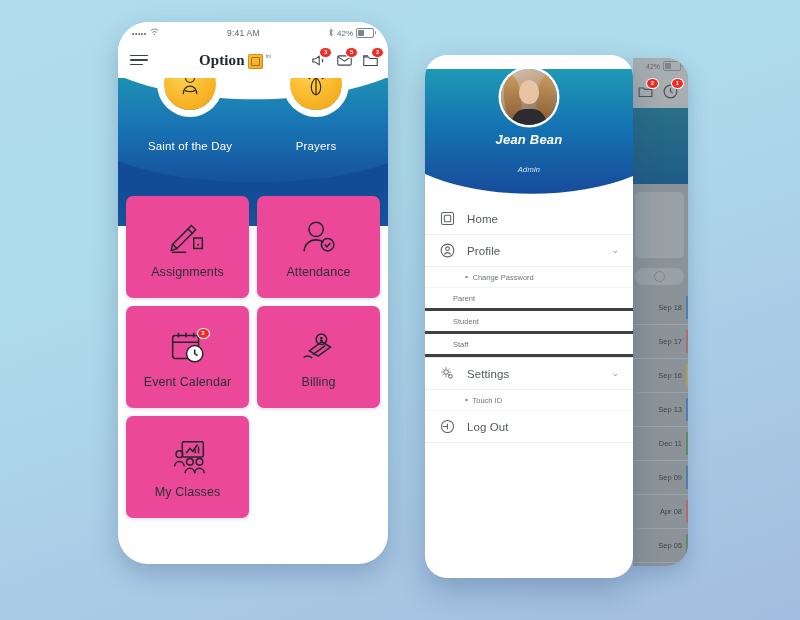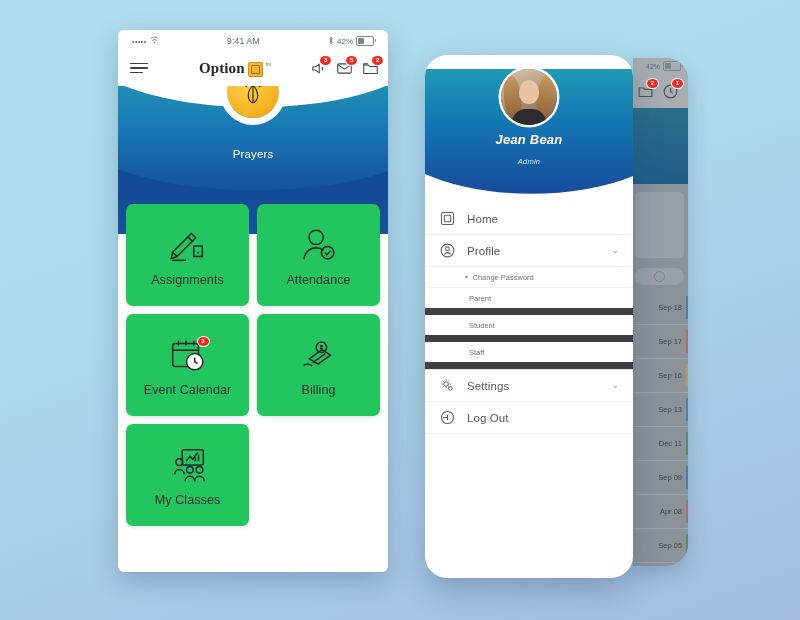--- a/index.html
+++ b/index.html
@@ -23,24 +23,24 @@
   .phone {
     position: absolute;
     background: #ffffff;
     border-radius: 26px;
     overflow: hidden;
   }
 
   
   #phone-left {
     left: 118px;
-    top: 30px;
+    top: 22px;
     width: 270px;
     height: 542px;
-    border-radius: 6px;
+    border-radius: 30px;
     box-shadow: 0 10px 26px rgba(40,70,110,0.28);
   }
   .statusbar {
     height: 18px;
     display: flex;
     align-items: center;
     padding: 2px 14px 0 14px;
     font-size: 8px;
     color: #5d6a72;
     justify-content: space-between;
@@ -165,21 +165,21 @@
     background:#fff;
     margin-top:-30px;
     position:relative; z-index:4;
     padding: 0 8px 8px 8px;
     display:grid;
     grid-template-columns: 1fr 1fr;
     gap: 8px;
     background: transparent;
   }
   .tile {
-    background:#22c55e;
+    background:#ec4899;
     border-radius:7px;
     height:102px;
     display:flex; flex-direction:column; align-items:center; justify-content:center;
     gap:6px;
     box-shadow: 0 1px 4px rgba(30,50,90,.18);
     position:relative; cursor:pointer;
   }
   .tile-ico{ width:46px;height:44px; position:relative;}
   .tile-ico svg{width:100%;height:100%;}
   .tile-label{
@@ -270,21 +270,21 @@
     border-radius:50% 50% 46% 46%; background:#e8c4a4;
   }
   .avatar .body{
     position:absolute; left:11px; bottom:-6px; width:34px;height:22px;
     border-radius:14px 14px 0 0; background:#2b2b30;
   }
   .profile-name{
     margin-top:7px; font-size:13px; font-weight:700; color:#fff; letter-spacing:.2px;
   }
   .profile-role{
-    margin-top:10px; font-size:7.5px; color:#d7e6f2; letter-spacing:.2px;
+    margin-top:18px; font-size:7.5px; color:#d7e6f2; letter-spacing:.2px;
   }
   .menu{ padding-top:6px; background:#fff;}
   .menu-item{
     display:flex; align-items:center; gap:11px;
     height:31px; padding:0 14px;
     border-bottom:1px solid #eceef0;
     cursor:pointer;
   }
   .menu-item .m-ico{ width:17px;height:17px;color:#5b6266;}
   .menu-item .m-ico svg{width:100%;height:100%;display:block;}
@@ -292,21 +292,21 @@
   .chev{ margin-left:auto; color:#8f979c; font-size:9px; line-height:1;}
   .sub-item{
     height:20px; display:flex; align-items:center;
     padding-left:40px; font-size:7.5px; color:#6d7478;
     border-bottom:1px solid #f1f3f4;
     cursor:pointer;
   }
   .sub-item .bullet{
     width:2.5px;height:2.5px;border-radius:50%;background:#8f979c;margin-right:5px;
   }
-  .sub-item.level2{ padding-left:44px; border-bottom:7px solid #404040;text-align:right;}
+  .sub-item.level2{ padding-left:28px; border-bottom:3px solid #404040;text-align:right;}
   .menu-sep{ height:1px; background:#e6e9eb; }
 </style>
 </head>
 <body>
 
 <div class="scene">
 
   <div class="phone" id="phone-back">
     <div class="back-status">
       <span>42%</span>
@@ -429,20 +429,24 @@
           <svg viewBox="0 0 24 24" fill="none" stroke="currentColor" stroke-width="1.4">
             <circle cx="10" cy="10" r="3.2"></circle>
             <path d="M10 3.3v2M10 14.7v2M3.3 10h2M14.7 10h2M5.3 5.3l1.4 1.4M13.3 13.3l1.4 1.4M14.7 5.3l-1.4 1.4M6.7 13.3l-1.4 1.4"></path>
             <circle cx="16" cy="16" r="2.6"></circle>
           </svg>
         </span>
         <span class="m-label">Settings</span>
         <span class="chev">⌄</span>
       </div>
 
+      <div class="sub-item">
+        <span class="bullet"></span>
+        <span>Touch ID</span>
+      </div>
 
       <div class="menu-item">
         <span class="m-ico">
           <svg viewBox="0 0 24 24" fill="none" stroke="currentColor" stroke-width="1.5">
               <circle cx="12" cy="12" r="8.5"></circle>
               <path d="M12 8v8M12 12H5.5"></path>
             </svg>
         </span>
         <span class="m-label">Log Out</span>
       </div>
@@ -517,20 +521,31 @@
           <span class="badge">1</span>
         </span>
       </div>
     </div>
 
     <div class="hero">
       <svg class="hero-top-curve" viewBox="0 0 270 40" preserveAspectRatio="none">
         <path d="M0,0 L270,0 L270,6 C200,36 70,36 0,4 Z" fill="#ffffff"></path>
       </svg>
       <div class="hero-items">
+        <div class="hero-item">
+          <div class="hero-circle">
+            <svg viewBox="0 0 40 40" fill="none" stroke="#3a2b08" stroke-width="1.4">
+              <circle cx="20" cy="13" r="5.2"></circle>
+              <path d="M12 32c0-6 3.6-9.5 8-9.5s8 3.5 8 9.5"></path>
+              <path d="M20 4.6v2.6M14.6 6.4l1.3 2.2M25.4 6.4l-1.3 2.2"></path>
+              <path d="M13.5 27.5c4 1.8 9 1.8 13 0"></path>
+            </svg>
+          </div>
+          <div class="hero-label">Saint of the Day</div>
+        </div>
         <div class="hero-item">
           <div class="hero-circle">
             <svg viewBox="0 0 40 40" fill="none" stroke="#3a2b08" stroke-width="1.4">
               <path d="M20 11v22"></path>
               <path d="M20 12.5c-3 2.5-5.5 6.5-5.5 11.5 0 4 2.2 7.5 5.5 9"></path>
               <path d="M20 12.5c3 2.5 5.5 6.5 5.5 11.5 0 4-2.2 7.5-5.5 9"></path>
               <path d="M20 6.2v3M14.6 7.8l1.4 2.4M25.4 7.8l-1.4 2.4M10.8 12.4l2.2 1.6M29.2 12.4l-2.2 1.6"></path>
             </svg>
           </div>
           <div class="hero-label">Prayers</div>

